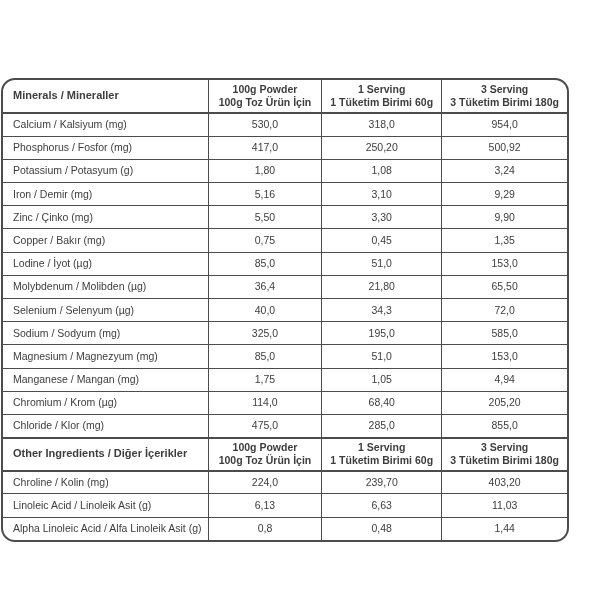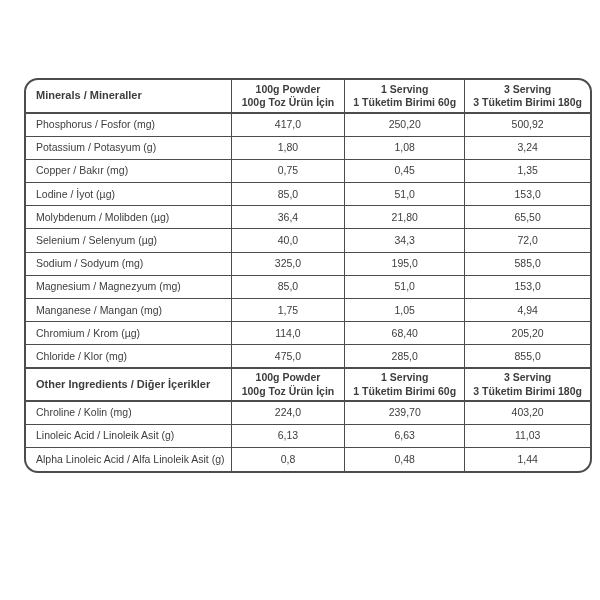--- a/index.html
+++ b/index.html
@@ -14,21 +14,21 @@
     font-family: "Liberation Sans", sans-serif;
     color: var(--text-color);
   }
   .page {
     position: relative;
     width: 600px; height: 600px;
     background: var(--page-bg);
   }
   .table-wrap {
     position: absolute;
-    left: 24px; top: 78px;
+    left: 1px; top: 78px;
     width: 568px;
     border: 2px solid var(--border-color);
     border-radius: 14px;
     overflow: hidden;
     background: var(--page-bg);
   }
   table.nutrition {
     width: 100%;
     border-collapse: collapse;
     table-layout: fixed;
@@ -81,30 +81,48 @@
             <th>
               <div>1 Serving</div>
               <div>1 Tüketim Birimi 60g</div>
             </th>
             <th>
               <div>3 Serving</div>
               <div>3 Tüketim Birimi 180g</div>
             </th>
           </tr>
           <tr class="data-row">
+            <td class="label-cell">Calcium / Kalsiyum (mg)</td>
+            <td>530,0</td>
+            <td>318,0</td>
+            <td>954,0</td>
+          </tr>
+          <tr class="data-row">
             <td class="label-cell">Phosphorus / Fosfor (mg)</td>
             <td>417,0</td>
             <td>250,20</td>
             <td>500,92</td>
           </tr>
           <tr class="data-row">
             <td class="label-cell">Potassium / Potasyum (g)</td>
             <td>1,80</td>
             <td>1,08</td>
             <td>3,24</td>
+          </tr>
+          <tr class="data-row">
+            <td class="label-cell">Iron / Demir (mg)</td>
+            <td>5,16</td>
+            <td>3,10</td>
+            <td>9,29</td>
+          </tr>
+          <tr class="data-row">
+            <td class="label-cell">Zinc / Çinko (mg)</td>
+            <td>5,50</td>
+            <td>3,30</td>
+            <td>9,90</td>
           </tr>
           <tr class="data-row">
             <td class="label-cell">Copper / Bakır (mg)</td>
             <td>0,75</td>
             <td>0,45</td>
             <td>1,35</td>
           </tr>
           <tr class="data-row">
             <td class="label-cell">Lodine / İyot (µg)</td>
             <td>85,0</td>

